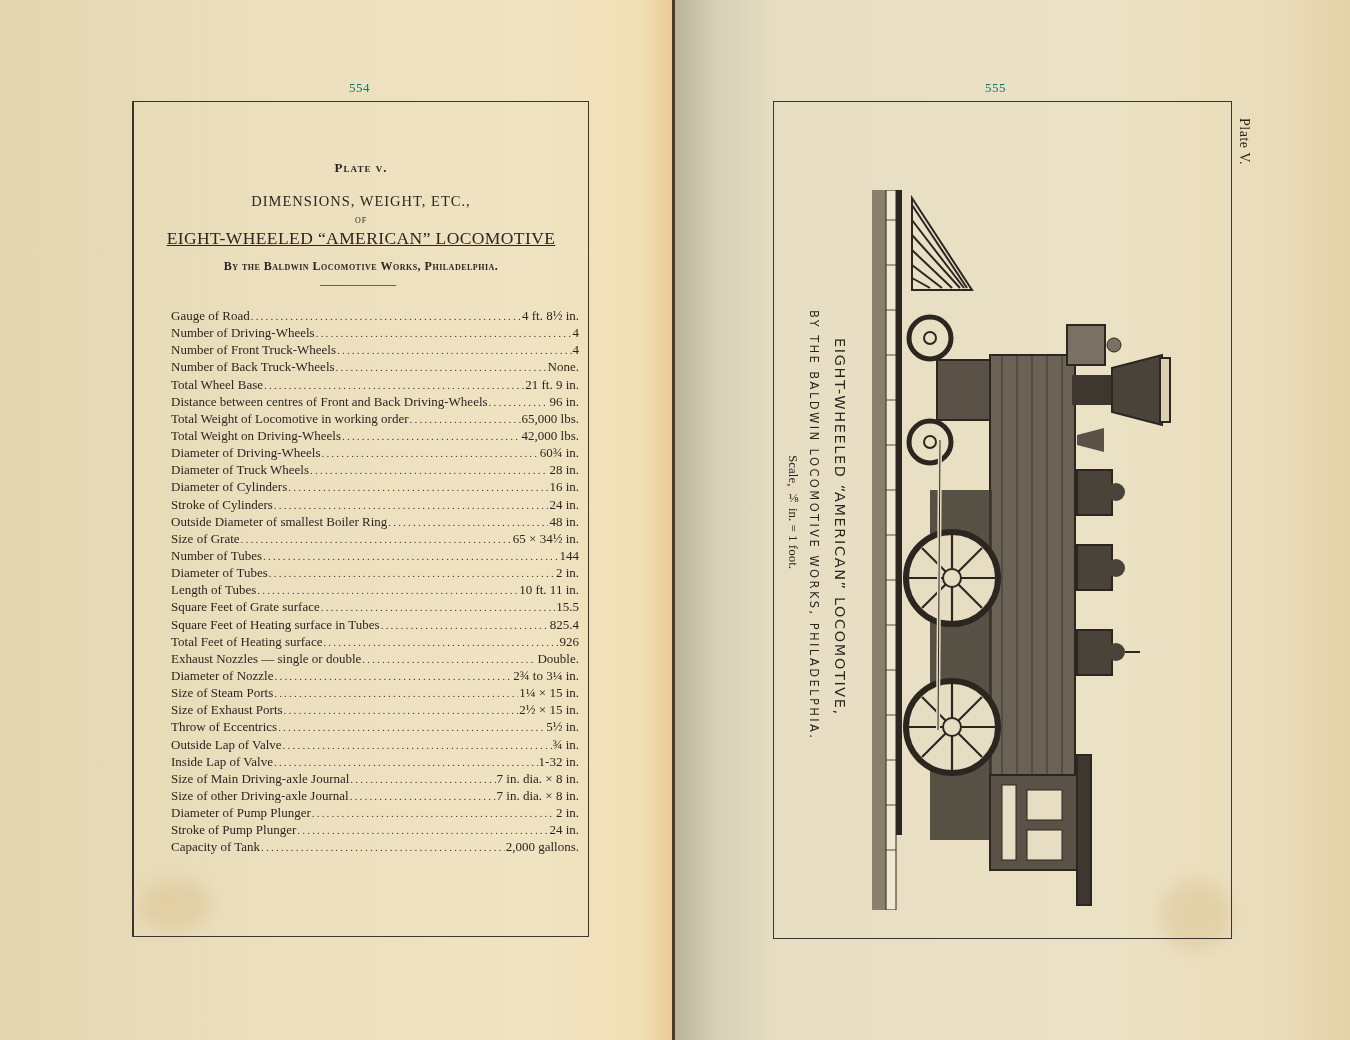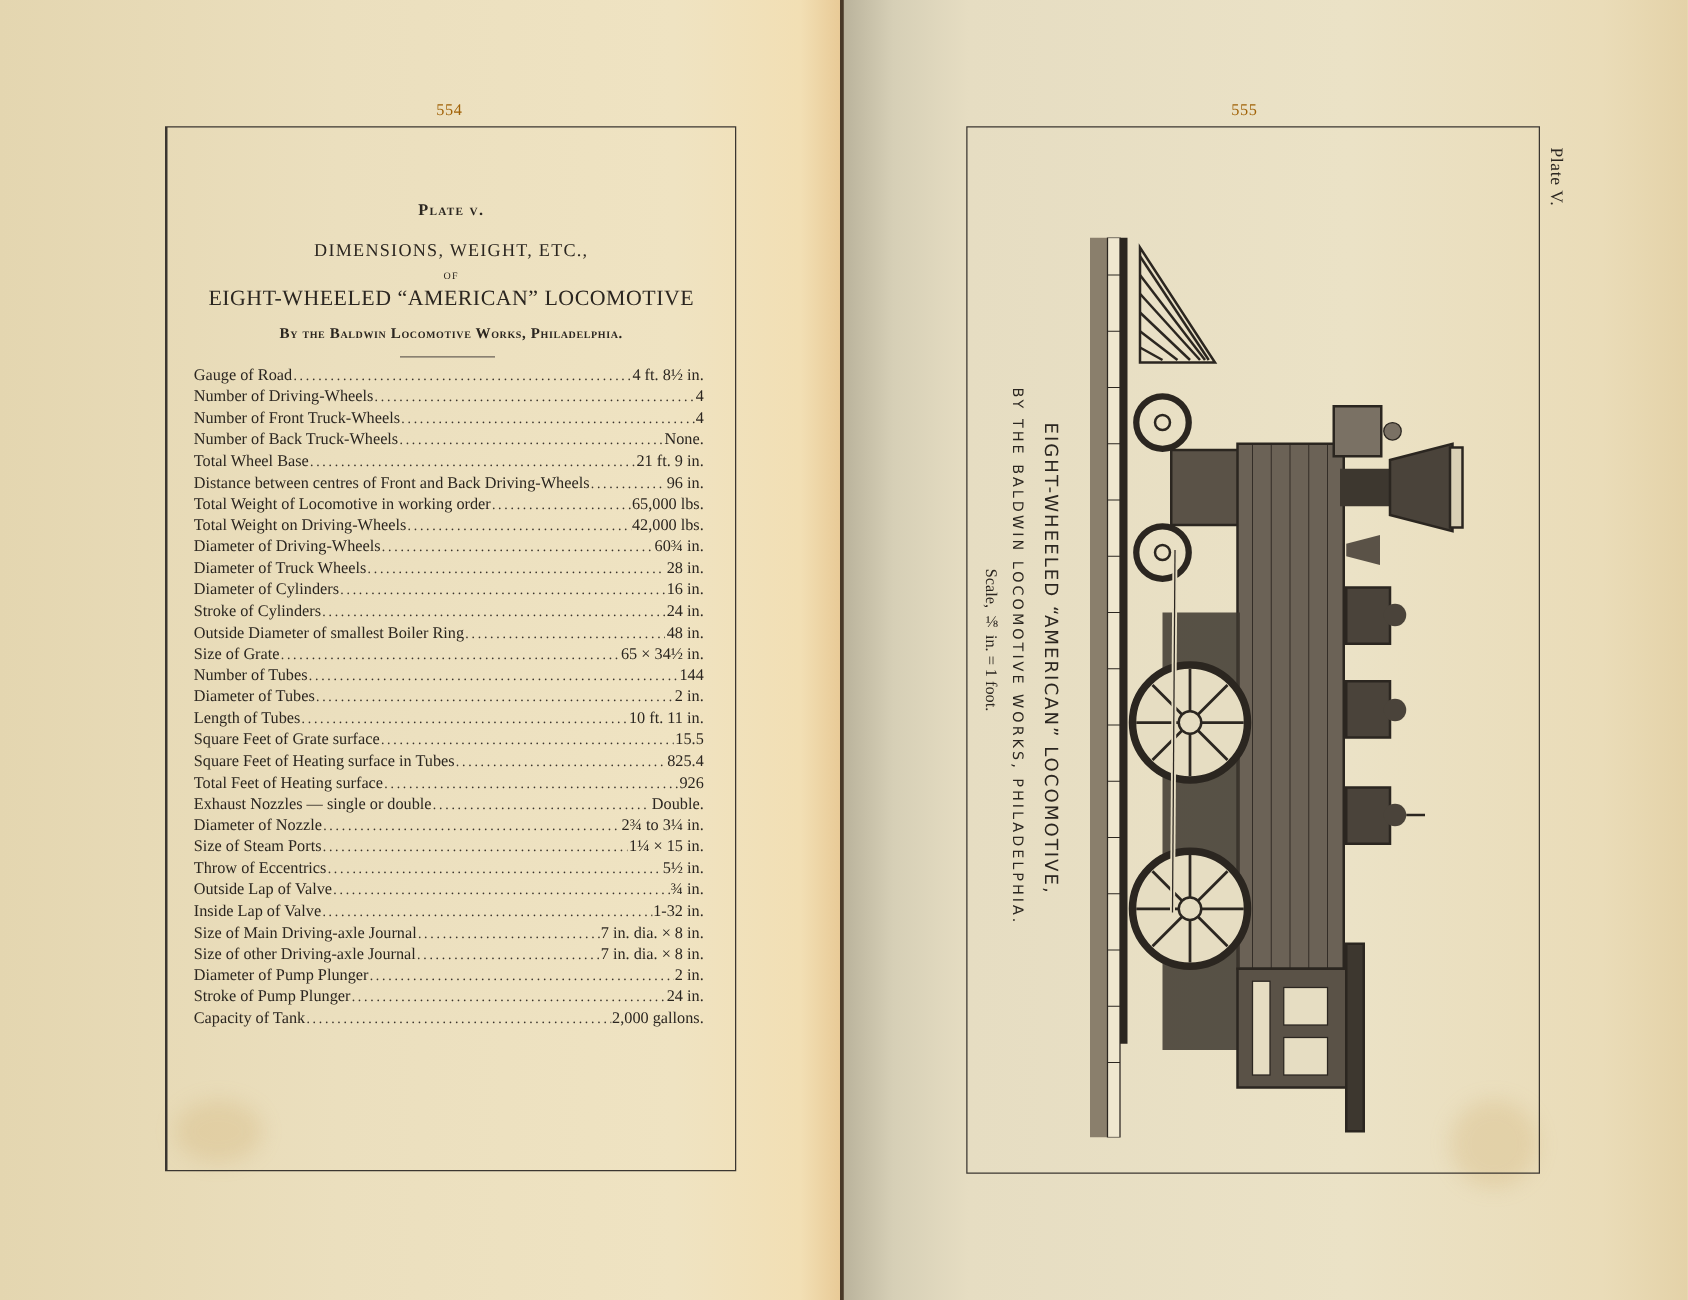--- a/index.html
+++ b/index.html
@@ -15,40 +15,40 @@
     background: linear-gradient(90deg,#e4d6b0 0%,#ebdfbe 40%,#efe3c2 80%,#f2dfb4 95%,#e8c995 100%);
   }
   .page-right {
     left:674px; width:676px;
     background: linear-gradient(90deg,#b9b29b 0%,#d6cfb6 6%,#e6ddc2 15%,#ebe2c6 60%,#eadcb8 90%,#e4d2a8 100%);
   }
   .gutter {
     position:absolute; left:672px; top:0; width:3px; height:1040px;
     background:#4a3a28;
   }
-  .folio { position:absolute; font-size:13px; color:#a16207; letter-spacing:0.5px; }
+  .folio { position:absolute; font-size:13px; color:#0f766e; letter-spacing:0.5px; }
   .frame { position:absolute; border:1.4px solid #3b3630; }
   .frame-left { left:132px; top:101px; width:454px; height:834px; border-left-width:2px; }
   .frame-right { left:773px; top:101px; width:457px; height:836px; }
 
   .plate-label {
     position:absolute; left:132px; width:458px; top:160px; text-align:center;
     font-size:13px; font-variant:small-caps; letter-spacing:1px; font-weight:bold;
   }
   .title1 { position:absolute; left:132px; width:458px; top:193px; text-align:center; font-size:14.5px; letter-spacing:1px; }
   .title-of { position:absolute; left:132px; width:458px; top:216px; text-align:center; font-size:8px; letter-spacing:1px; }
-  .title2 { position:absolute; left:132px; width:458px; top:228px; text-align:center; font-size:17.5px; letter-spacing:0.4px; }
+  .title2 { position:absolute; left:132px; width:458px; top:228px; text-align:center; font-size:17.5px; letter-spacing:0.4px;text-decoration:underline; }
   .title3 {
     position:absolute; left:132px; width:458px; top:259px; text-align:center;
     font-size:12px; font-variant:small-caps; letter-spacing:0.5px; font-weight:bold;
   }
   .rule-ornament {
     position:absolute; left:320px; top:285px; width:76px; height:1px; background:#6a6258;
   }
-  .spec-list { position:absolute; left:155px; top:292px; width:408px; margin:0; padding:0; list-style:none; }
+  .spec-list { position:absolute; left:155px; top:292px; width:408px; margin:16px; padding:0; list-style:none; }
   .spec-row {
     display:flex; align-items:baseline; height:17.15px; font-size:13px; white-space:nowrap; overflow:hidden;
   }
   .spec-label { flex:0 0 auto; }
   .spec-dots {
     flex:1 1 auto; overflow:hidden; margin:0 1px;
     color:#3a342c; letter-spacing:2.2px; font-size:11px;
   }
   .spec-dots::after { content:"................................................................................................................"; }
   .spec-value { flex:0 0 auto; text-align:left; }
@@ -200,20 +200,25 @@
     </li>
     <li class="spec-row">
       <span class="spec-label">Diameter of Nozzle</span>
       <span class="spec-dots"></span>
       <span class="spec-value">2¾ to 3¼ in.</span>
     </li>
     <li class="spec-row">
       <span class="spec-label">Size of Steam Ports</span>
       <span class="spec-dots"></span>
       <span class="spec-value">1¼ × 15 in.</span>
+    </li>
+    <li class="spec-row">
+      <span class="spec-label">Size of Exhaust Ports</span>
+      <span class="spec-dots"></span>
+      <span class="spec-value">2½ × 15 in.</span>
     </li>
     <li class="spec-row">
       <span class="spec-label">Throw of Eccentrics</span>
       <span class="spec-dots"></span>
       <span class="spec-value">5½ in.</span>
     </li>
     <li class="spec-row">
       <span class="spec-label">Outside Lap of Valve</span>
       <span class="spec-dots"></span>
       <span class="spec-value">¾ in.</span>

